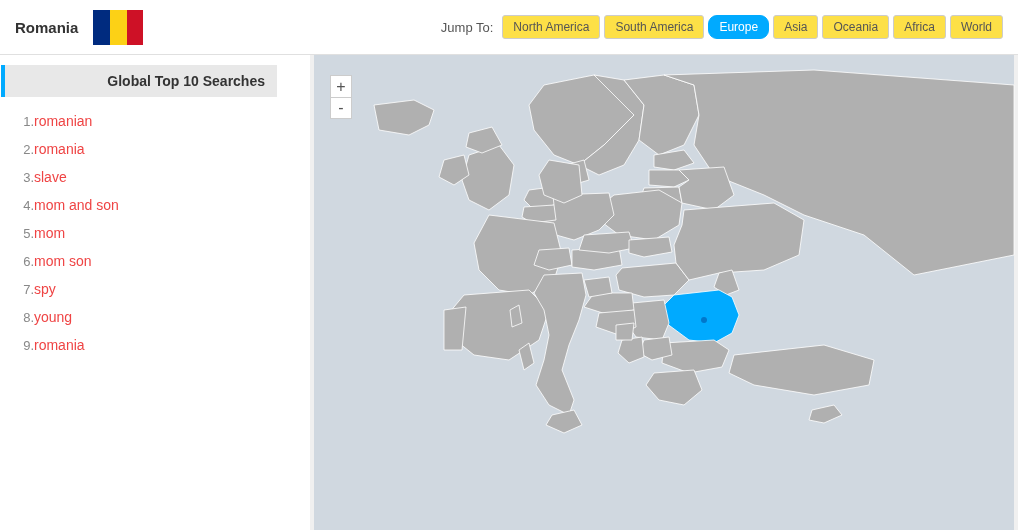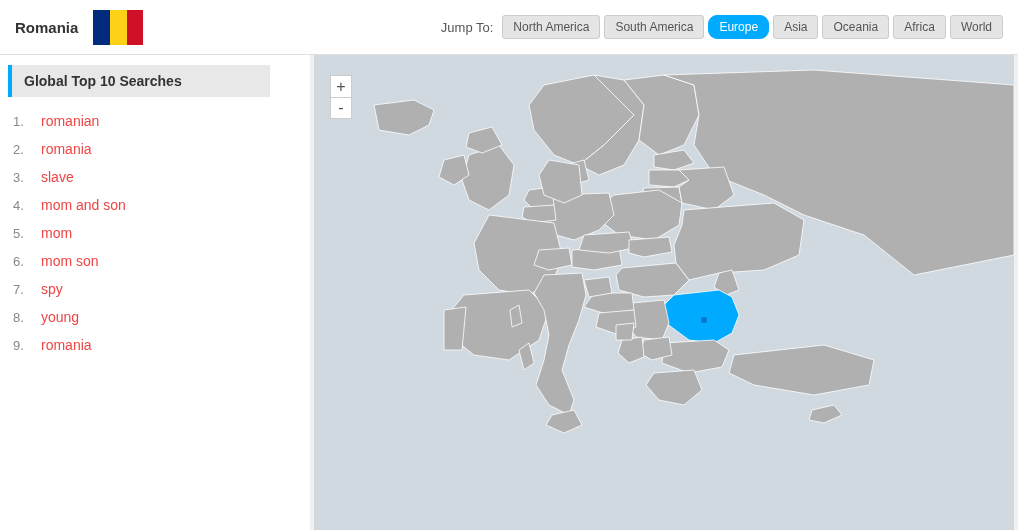--- a/index.html
+++ b/index.html
@@ -48,41 +48,42 @@
     .jump-to-label {
       font-size: 13px;
       color: #555;
       margin-right: 5px;
     }
 
     .jump-btn {
       padding: 4px 10px;
       border: 1px solid #ccc;
       border-radius: 3px;
-      background: #e5e5e5;
+      background: #fde047;
       font-size: 12px;
       color: #555;
       cursor: pointer;
     }
 
     .jump-btn.active {
       background: #00aaff;
       border-color: #00aaff;
       color: #fff;
       border-radius: 9px;
     }
 
     
     .left-panel {
       position: absolute;
       left: 0;
       top: 55px;
       width: 278px;
       height: 475px;
-      padding: 10px 8px;
+      padding: 10px 1px;
+      text-align: right;
     }
 
     .search-title {
       background: #e8e8e8;
       padding: 8px 12px;
       font-size: 14px;
       font-weight: bold;
       color: #333;
       margin-bottom: 10px;
       border-left: 4px solid #00aaff;

